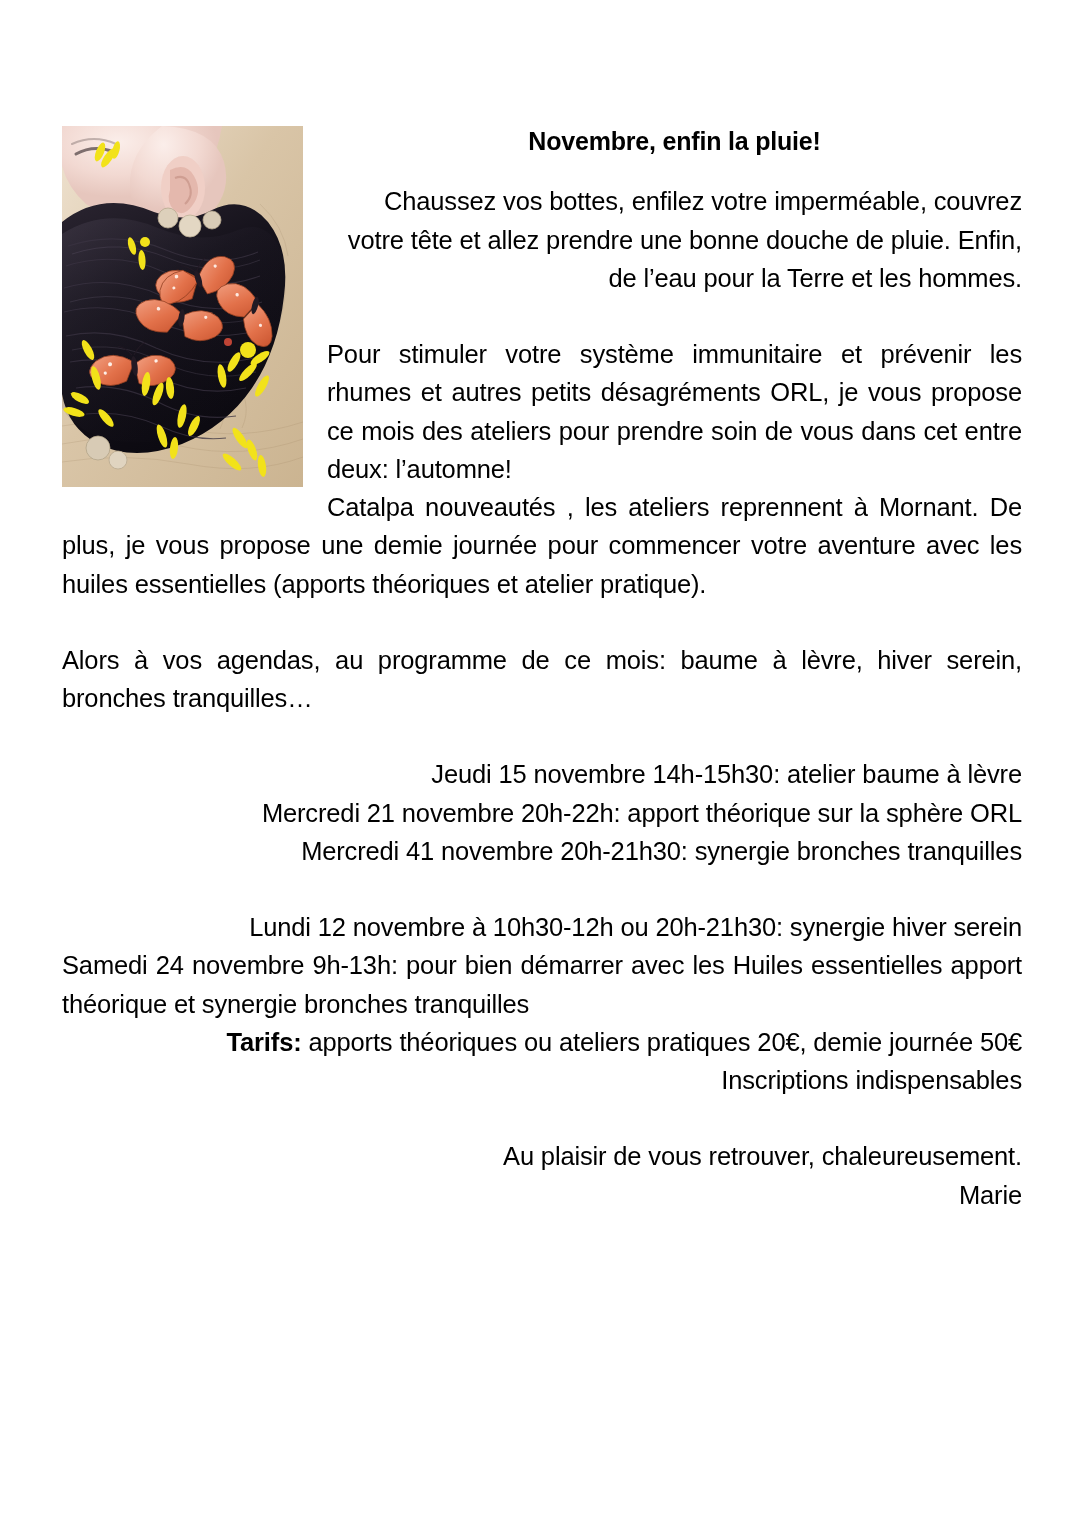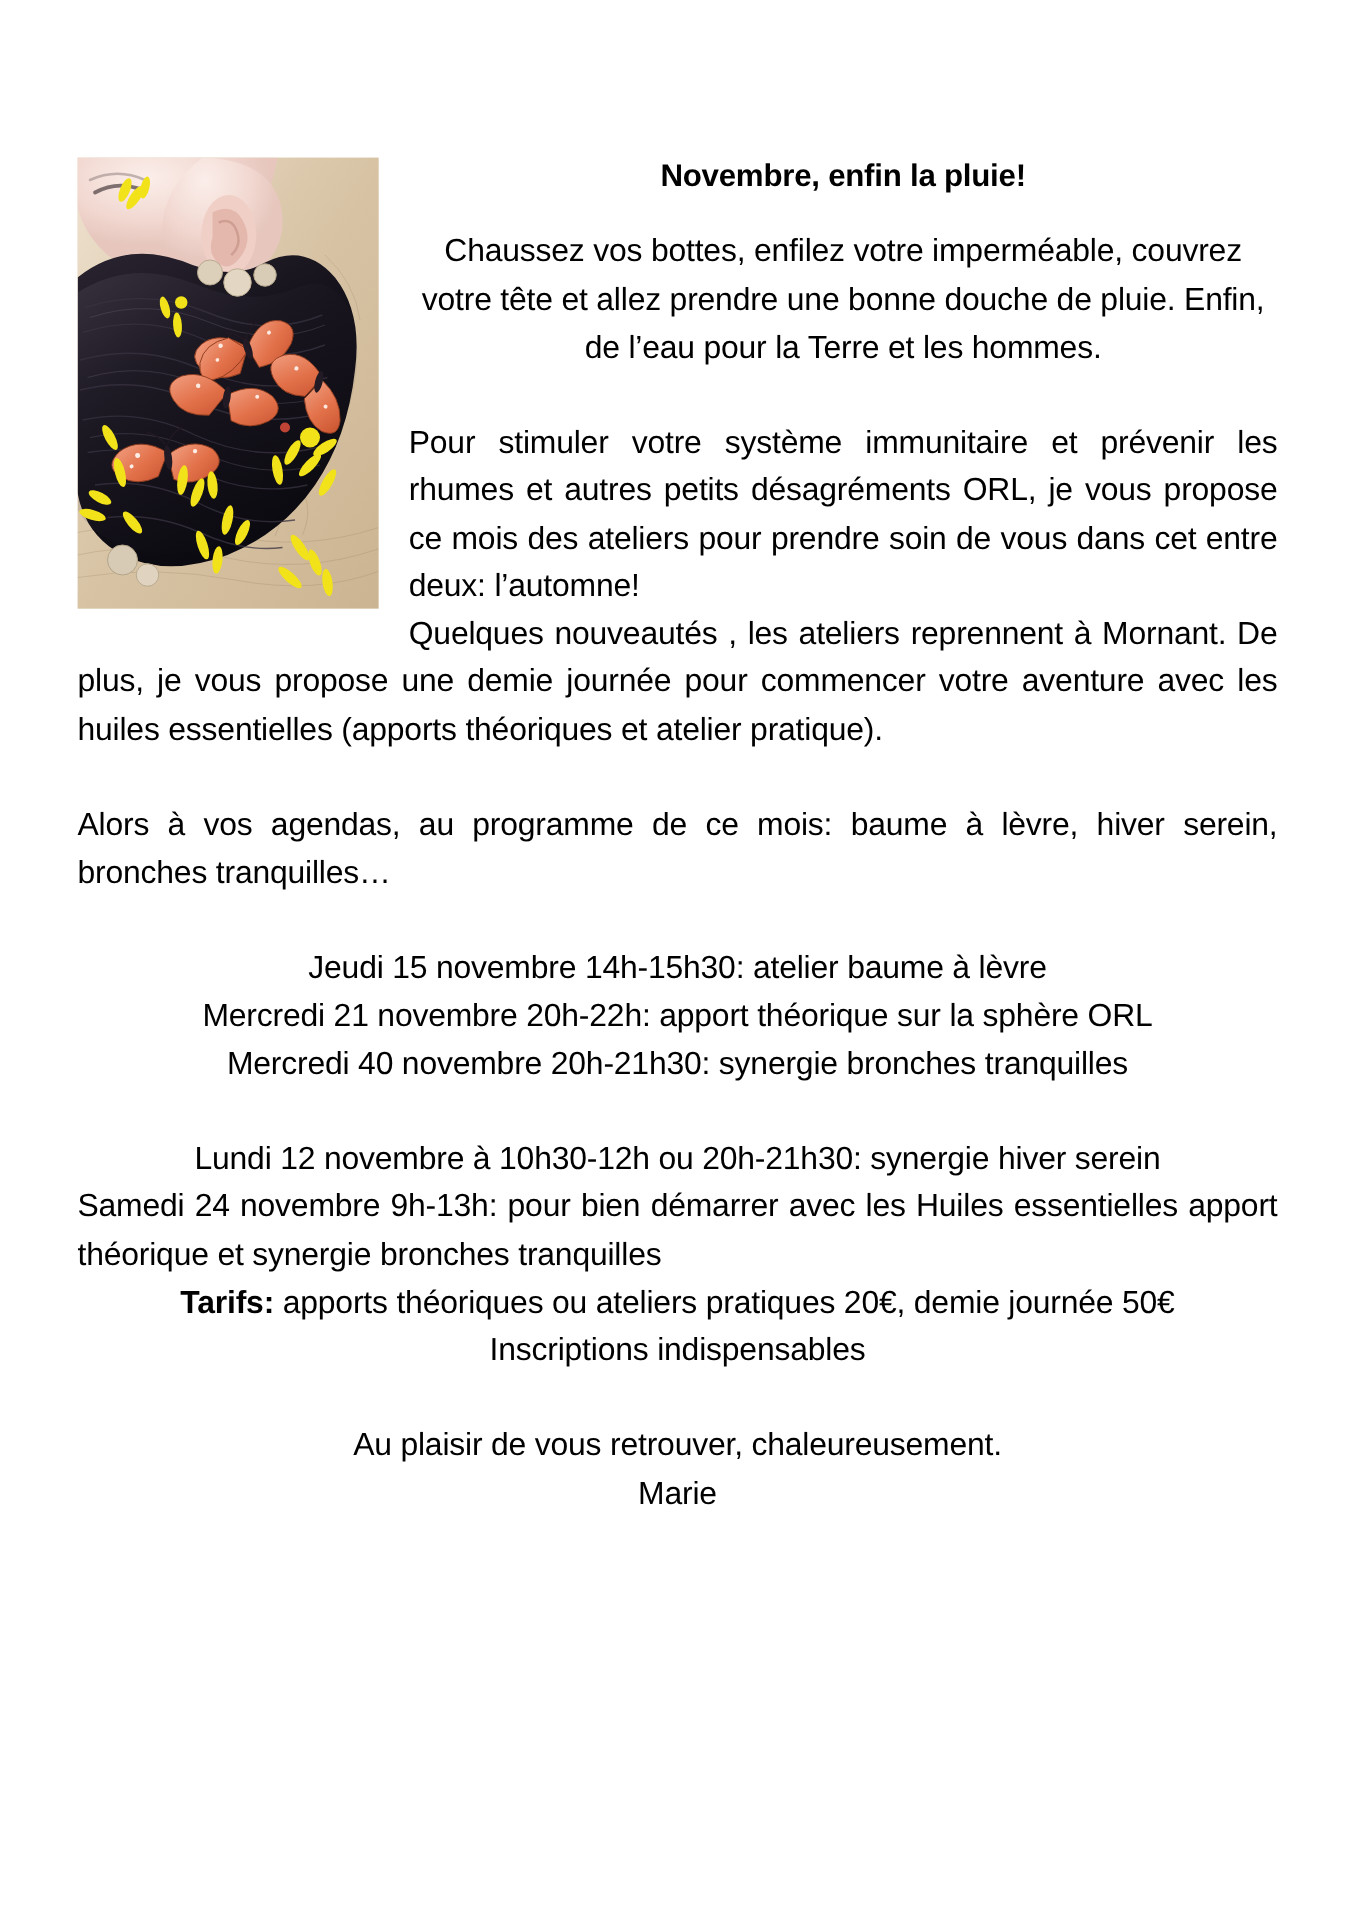--- a/index.html
+++ b/index.html
@@ -53,21 +53,21 @@
   }
   p.para {
     margin: 0;
     font-size: 25.5px;
     line-height: 1.50;
     text-align: justify;
     letter-spacing: -0.15px;
     -webkit-hyphens: none;
     hyphens: none;
   }
-  p.para.left { text-align: center; }
+  p.para.left { text-align: right; }
   .spacer-line {
     height: 38px;
   }
   .spacer-half {
     height: 19px;
   }
   b, .bold { font-weight: bold; }
 
   .clearer { clear: both; height: 0; overflow: hidden; }
 </style>
@@ -239,33 +239,33 @@
     <div class="doc-title">Novembre, enfin la pluie!</div>
 
     <div class="spacer-half"></div>
 
     <p class="para left">Chaussez vos bottes, enfilez votre imperméable, couvrez votre tête et allez prendre une bonne douche de pluie. Enfin, de l’eau pour la Terre et les hommes.</p>
 
     <div class="spacer-line"></div>
 
     <p class="para">Pour stimuler votre système immunitaire et prévenir les rhumes et autres petits désagréments ORL, je vous propose ce mois des ateliers pour prendre soin de vous dans cet entre deux: l’automne!</p>
 
-    <p class="para">Quelques nouveautés , les ateliers reprennent à Mornant. De plus, je vous propose une demie journée pour commencer votre aventure avec les huiles essentielles (apports théoriques et atelier pratique).</p>
+    <p class="para">Catalpa nouveautés , les ateliers reprennent à Mornant. De plus, je vous propose une demie journée pour commencer votre aventure avec les huiles essentielles (apports théoriques et atelier pratique).</p>
 
     <div class="clearer"></div>
 
     <div class="spacer-line"></div>
 
     <p class="para">Alors à vos agendas, au programme de ce mois:  baume à lèvre, hiver serein, bronches tranquilles…</p>
 
     <div class="spacer-line"></div>
 
     <p class="para left">Jeudi 15 novembre 14h-15h30: atelier baume à lèvre</p>
     <p class="para left">Mercredi 21 novembre 20h-22h: apport théorique sur  la sphère ORL</p>
-    <p class="para left">Mercredi 40 novembre 20h-21h30: synergie bronches tranquilles</p>
+    <p class="para left">Mercredi 41 novembre 20h-21h30: synergie bronches tranquilles</p>
 
     <div class="spacer-line"></div>
 
     <p class="para left">Lundi 12 novembre à 10h30-12h ou 20h-21h30: synergie hiver serein</p>
     <p class="para">Samedi 24 novembre 9h-13h: pour bien démarrer avec les Huiles essentielles apport théorique et synergie bronches tranquilles</p>
     <p class="para left"><b>Tarifs:</b><span> apports théoriques ou ateliers pratiques 20€, demie journée 50€</span></p>
     <p class="para left">Inscriptions indispensables</p>
 
     <div class="spacer-line"></div>
 

